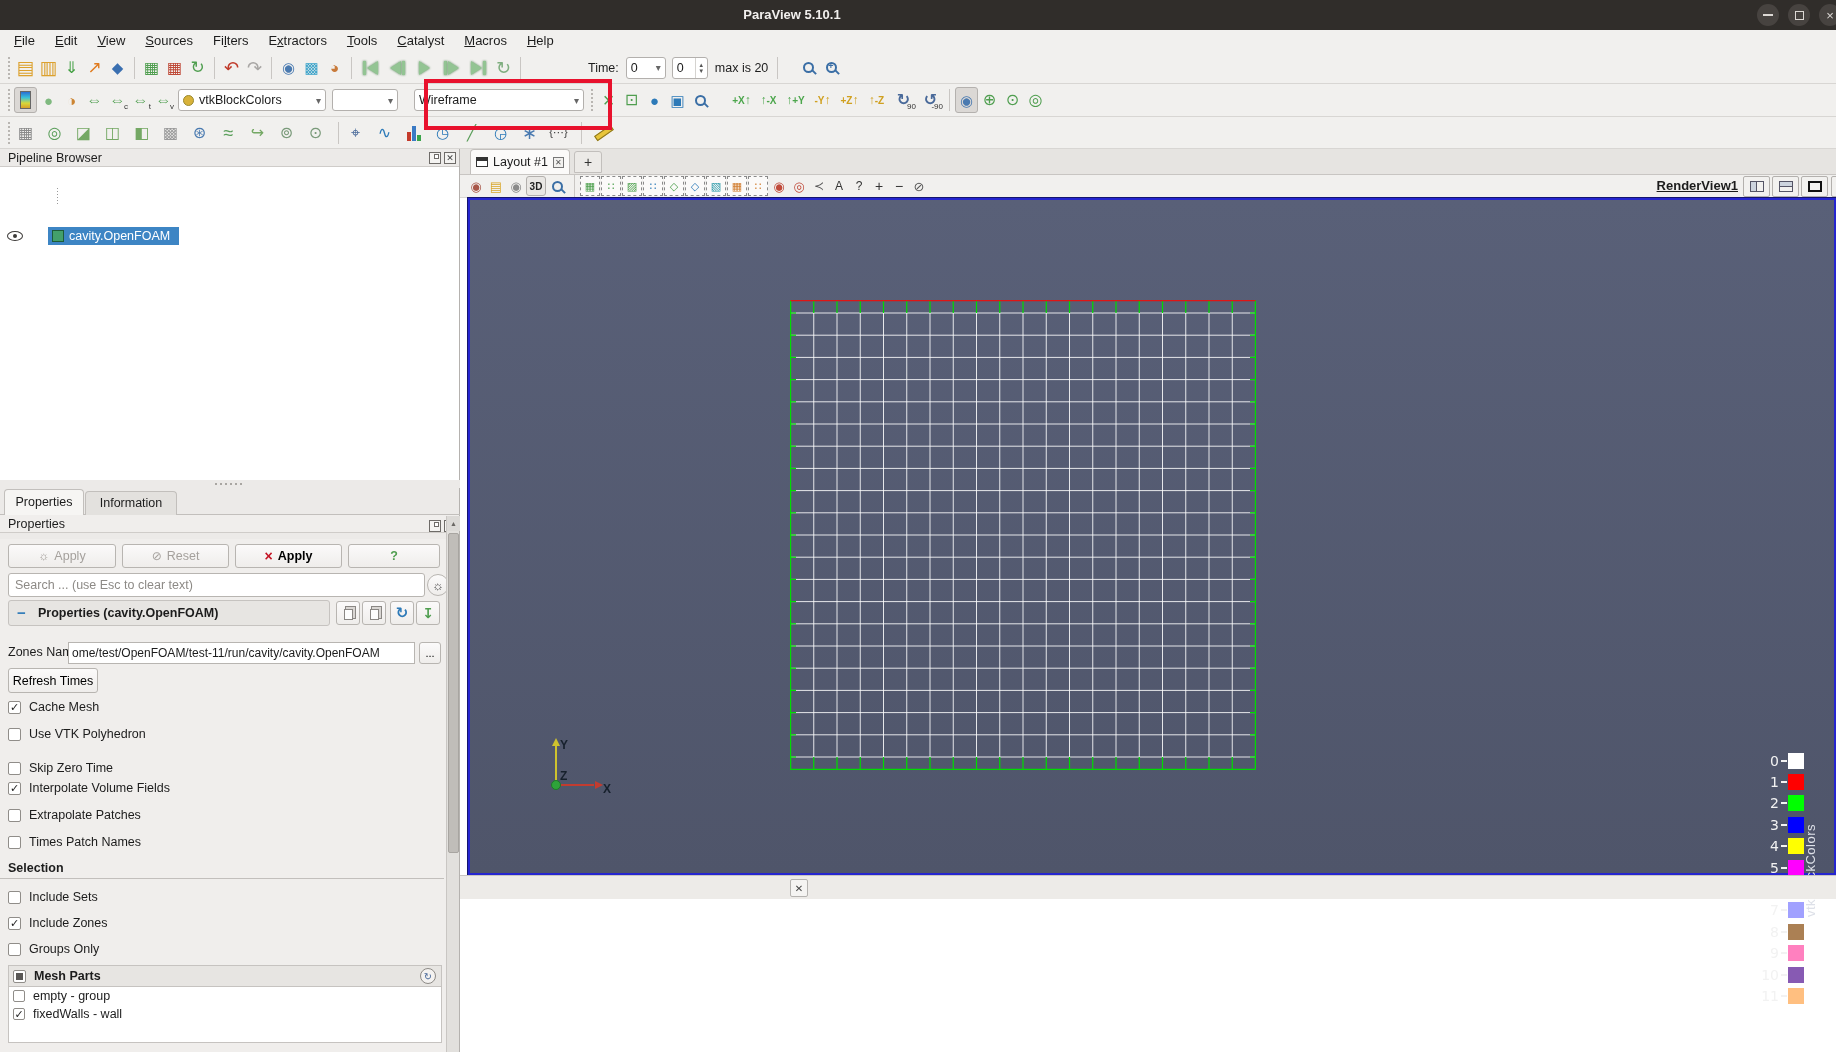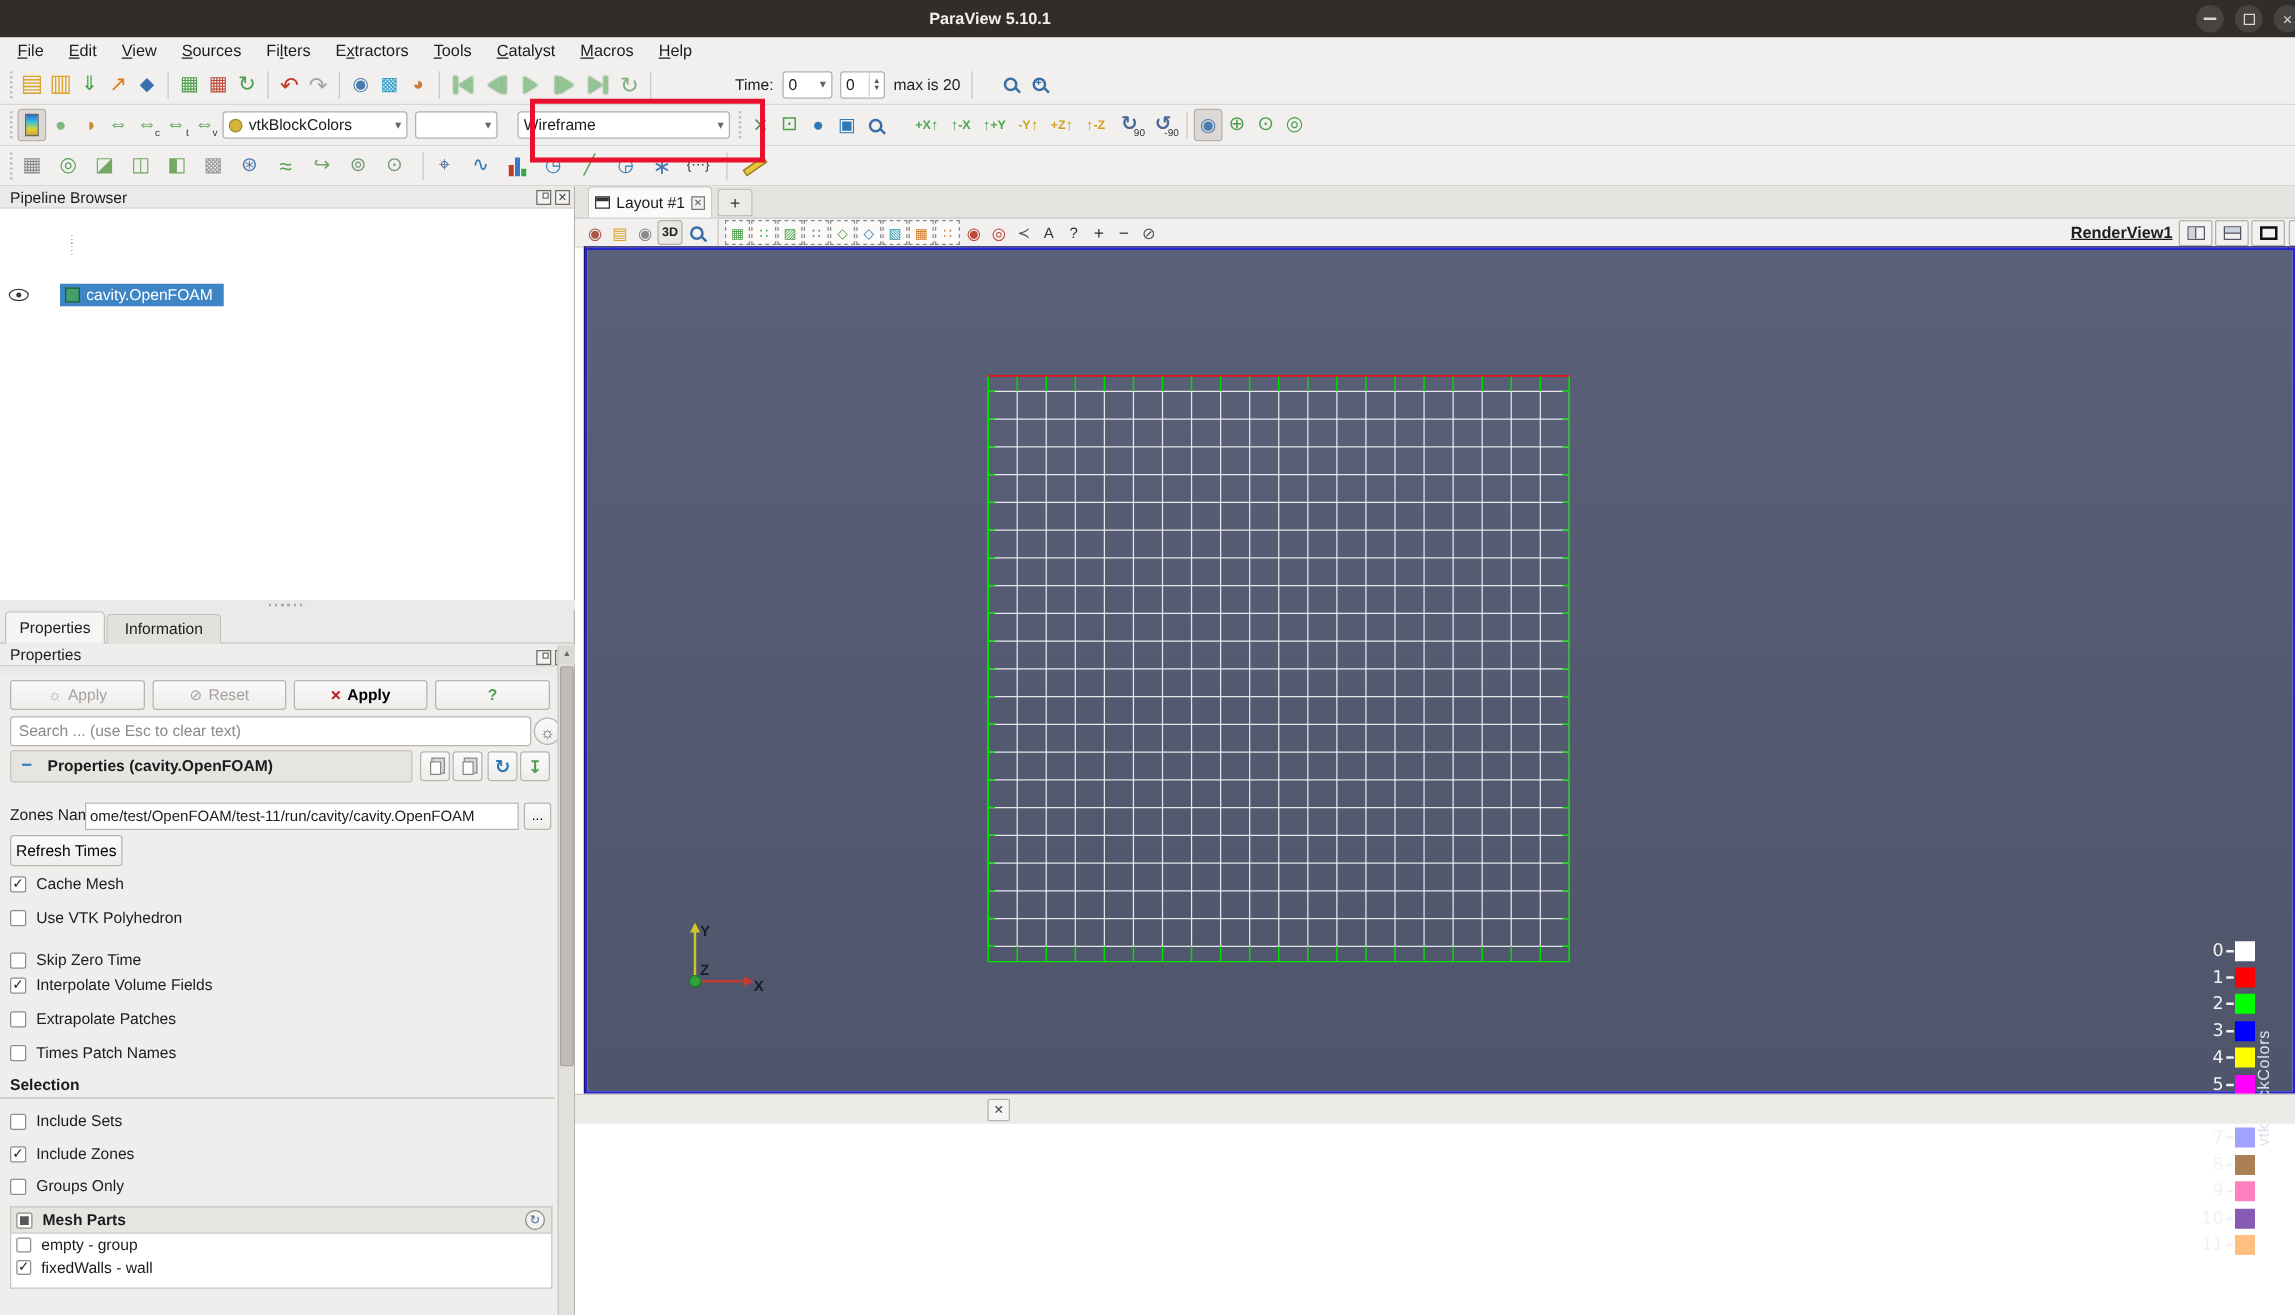--- a/index.html
+++ b/index.html
@@ -666,21 +666,21 @@
             <span class="cb"></span>
             <span class="cb-label">Groups Only</span>
           </div>
         </div>
 
       <div id="mesh-header" style="top:426px">
         <span class="cb tristate"></span>
         <span class="cb-label">Mesh Parts</span>
         <span id="mesh-check-all">↻</span>
       </div>
-      <div id="mesh-list" style="top:448px;height:44px">
+      <div id="mesh-list" style="top:448px;height:56px">
           <div class="mesh-row">
             <span class="cb"></span>
             <span class="cb-label">empty - group</span>
           </div>
           <div class="mesh-row">
             <span class="cb">✓</span>
             <span class="cb-label">fixedWalls - wall</span>
           </div>
         </div>
     </div>

